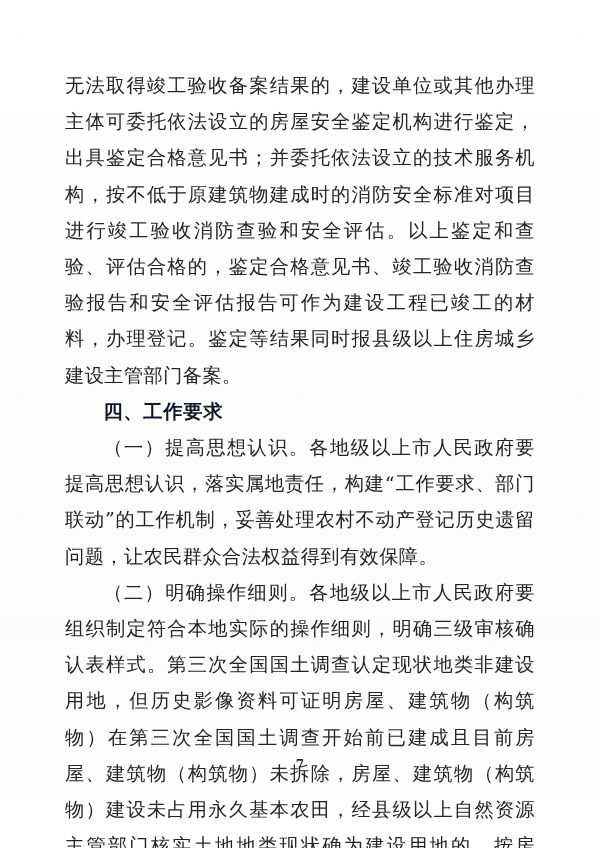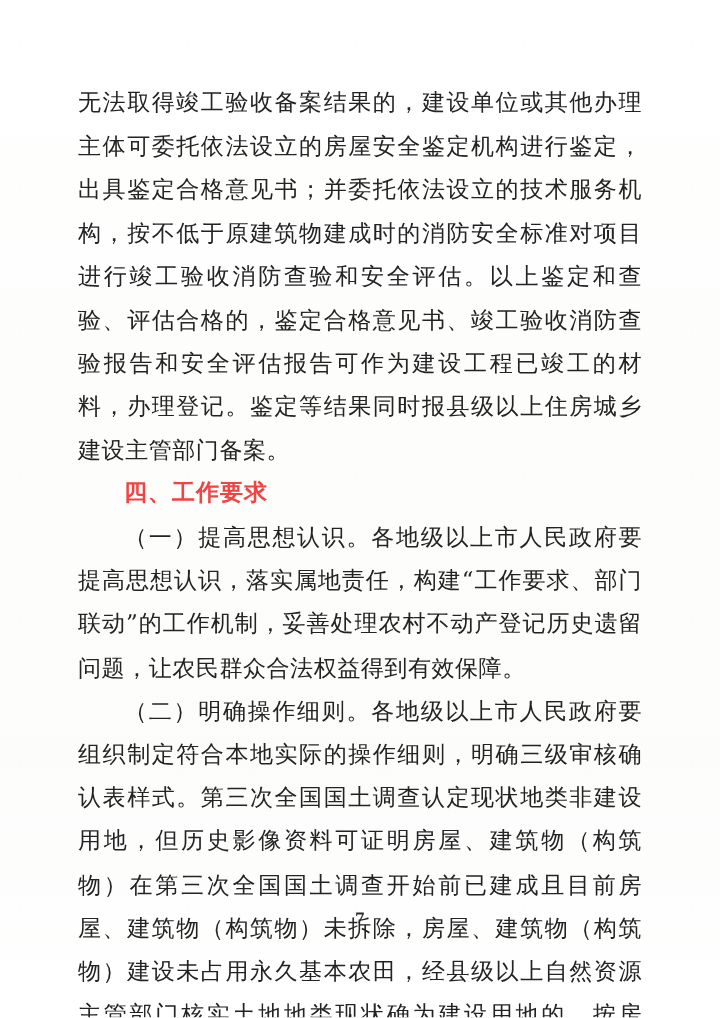--- a/index.html
+++ b/index.html
@@ -48,21 +48,21 @@
     -webkit-font-smoothing: antialiased;
   }
   .para.indent {
     text-indent: 2em;
   }
   .heading {
     margin: 0;
     padding: 0;
     font-size: 19.2px;
     line-height: 36.2px;
-    color: #ef4444;
+    color: #0f172a;
     font-weight: 700;
     text-indent: 2em;
     letter-spacing: 0.8px;
     font-family: Liberation Serif, serif;
   }
   #page-number {
     position: absolute;
     left: 0;
     right: 0;
     top: 758px;

